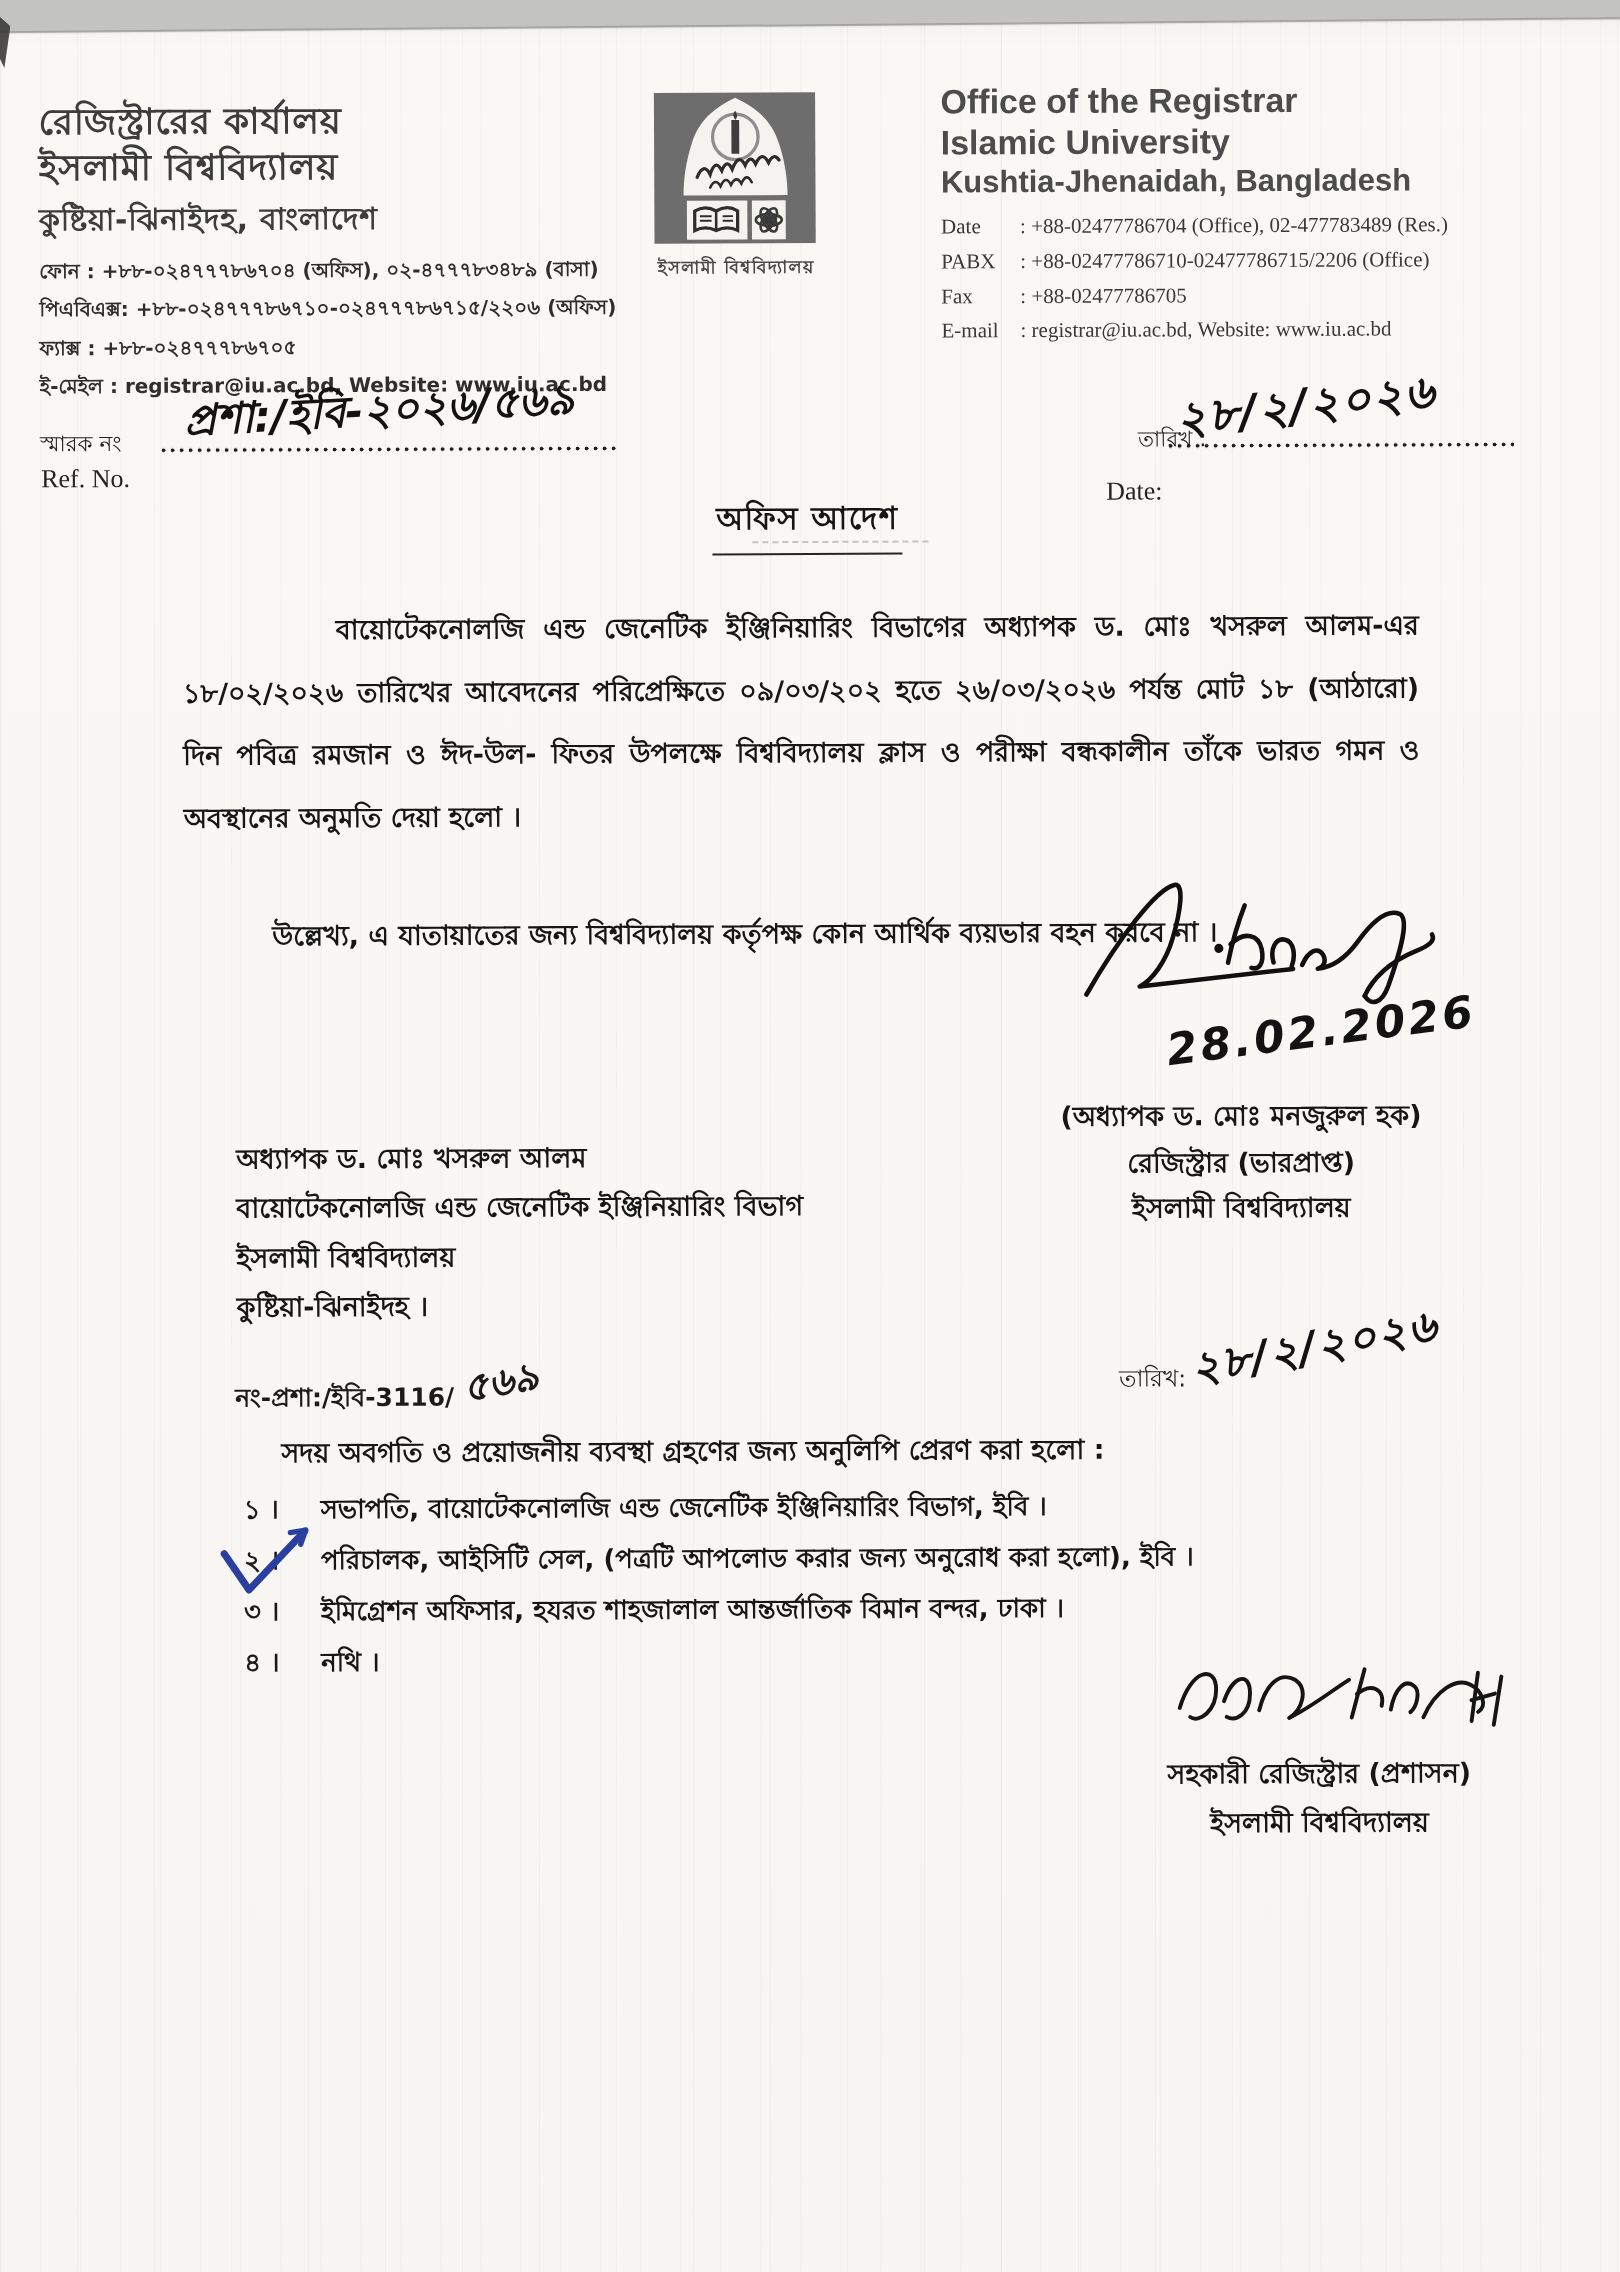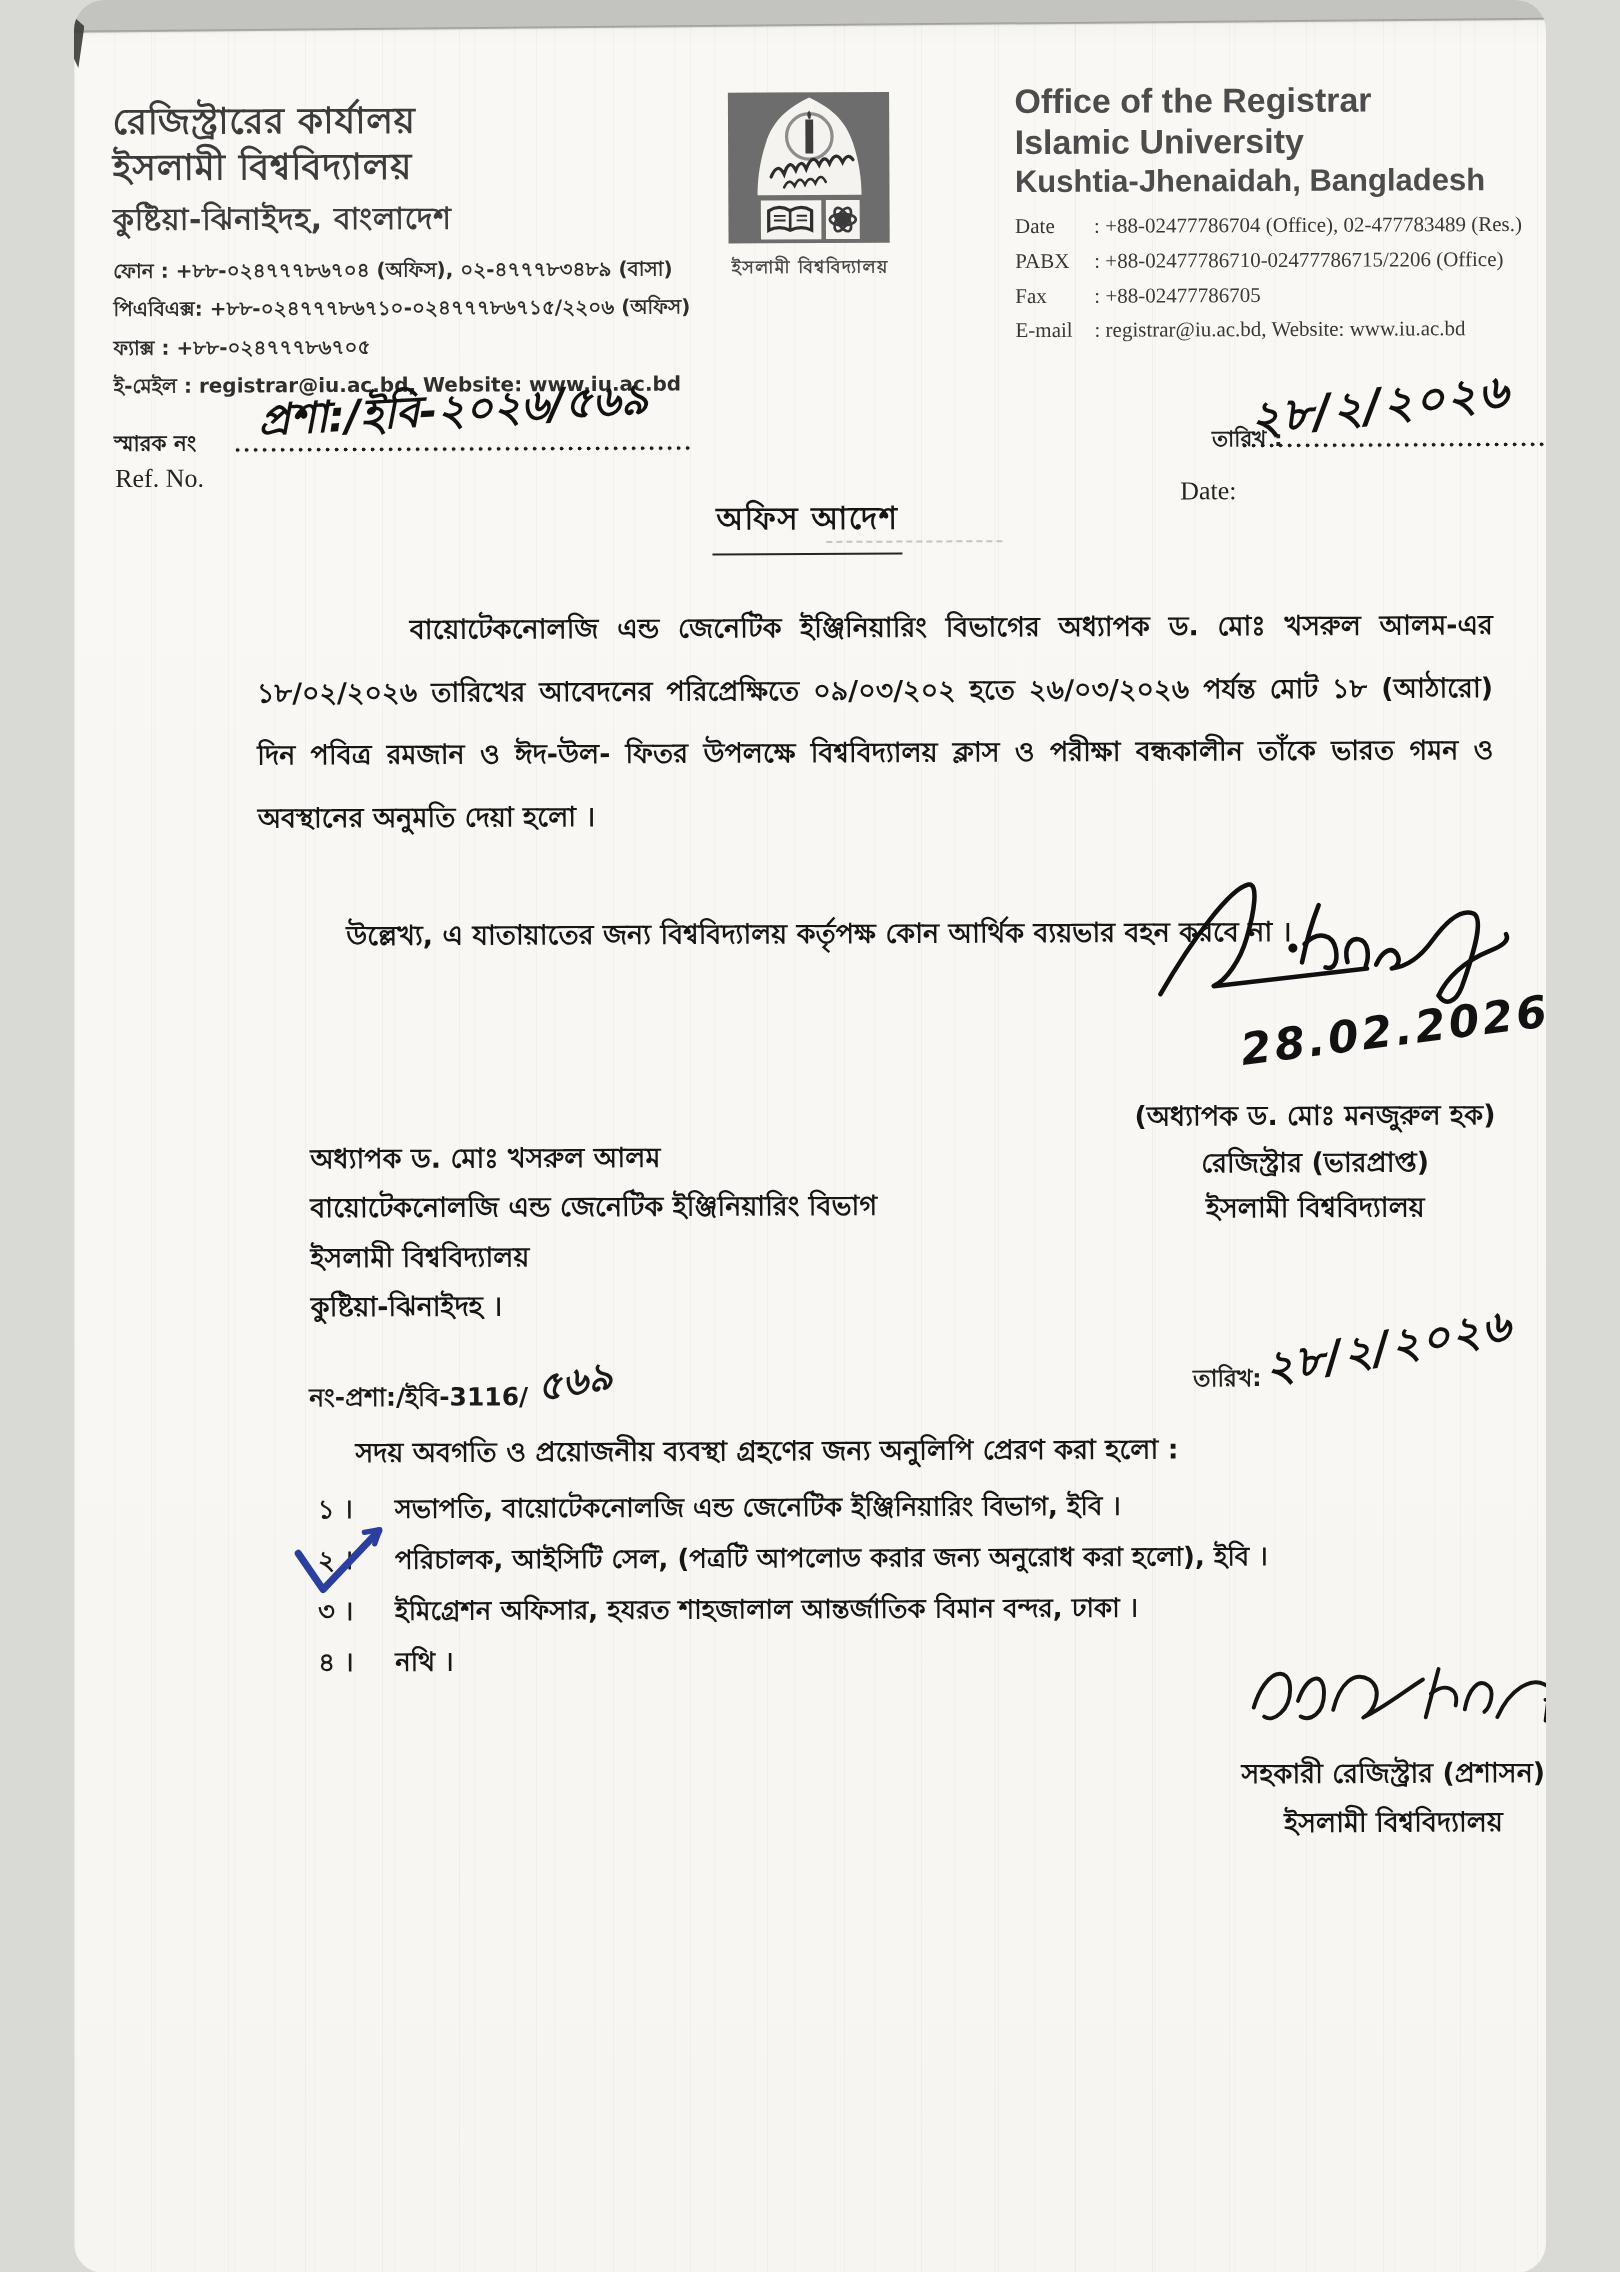--- a/index.html
+++ b/index.html
@@ -1,18 +1,18 @@
 <!DOCTYPE html>
 <html style="font-size:10.4px"><head>
 <meta charset="utf-8">
 <style>
   html,body{margin:0;padding:0;background:#d9d9d6;}
-  .page{position:relative;width:1472px;height:2273px;margin:0 auto;overflow:hidden;
+  .page{position:relative;width:1620px;height:2273px;margin:0 auto;overflow:hidden;
         background:linear-gradient(180deg,#efeeea 0%,#f9f8f4 2%,#f8f7f3 55%,#f6f5f1 100%);
-        font-family:"DejaVu Sans","Liberation Sans",sans-serif;color:#1c1c1c;border-radius:30px;}
+        font-family:"DejaVu Sans","Liberation Sans",sans-serif;color:#1c1c1c;}
   .streaks{position:absolute;inset:0;pointer-events:none;
         background:repeating-linear-gradient(90deg,rgba(110,110,110,0.055) 0 1.3px,rgba(0,0,0,0) 1.3px 77px),
                    repeating-linear-gradient(90deg,rgba(140,140,140,0.035) 0 2px,rgba(0,0,0,0) 2px 40px);}
   .scan-band{position:absolute;top:-10.4px;left:-7.8px;width:104%;height:34px;background:#c3c3c0;
         transform:rotate(-0.5deg);box-shadow:0 2px 1.3px rgba(90,90,88,0.55);}
   .corner-wedge{position:absolute;top:17px;left:0;width:10.4px;height:51px;background:#3b3b39;
         clip-path:polygon(0 0,100% 18%,42% 100%,0 82%);opacity:.9;}
   .content{position:absolute;inset:0;transform:rotate(-0.25deg);}
 
   
@@ -24,21 +24,21 @@
   .seal{position:absolute;left:656px;top:91px;width:168px;text-align:center;}
   .seal .caption{margin-top:5.2px;font-size:17.6px;font-weight:bold;color:#4a4a4a;letter-spacing:1.3px;}
 
   .hdr-right{position:absolute;left:945px;top:82px;width:657px;}
   .hdr-right .big{font-size:34px;font-weight:bold;color:#4c4c4c;line-height:1.2;font-family:"Liberation Sans",sans-serif;}
   .hdr-right .med{font-size:31px;font-weight:bold;color:#4c4c4c;line-height:1.2;font-family:"Liberation Sans",sans-serif;}
   .hdr-right .contacts{margin-top:9px;font-family:"Liberation Serif",serif;color:#383838;font-size:21px;line-height:1.66;}
   .hdr-right .crow{display:grid;grid-template-columns:79px 1fr;}
 
   
-  .lbl-bn{position:absolute;font-size:21.5px;font-weight:bold;color:#222;}
+  .lbl-bn{position:absolute;font-size:21.5px;font-weight:normal;color:#222;}
   .lbl-en{position:absolute;font-family:"Liberation Serif",serif;font-size:26px;color:#242424;}
   .dotline{position:absolute;height:5.2px;background-image:radial-gradient(circle at 2.6px 2.6px,#1d1d1d 1.8px,rgba(0,0,0,0) 2.2px);
         background-size:9px 5.2px;background-repeat:repeat-x;}
   .hw{position:absolute;font-style:italic;font-weight:bold;color:#121212;white-space:nowrap;}
 
   
   .title-wrap{position:absolute;left:0;right:0;top:494px;text-align:center;}
   .title-txt{display:inline-block;font-size:31px;font-weight:bold;color:#151515;letter-spacing:1.3px;
         border-bottom:2.6px solid #262626;padding:0 3.9px 6.5px 3.9px;}
   .title-ghost{position:absolute;left:755px;top:541px;width:176px;border-bottom:2.6px dashed #9a9a98;opacity:.55;}

